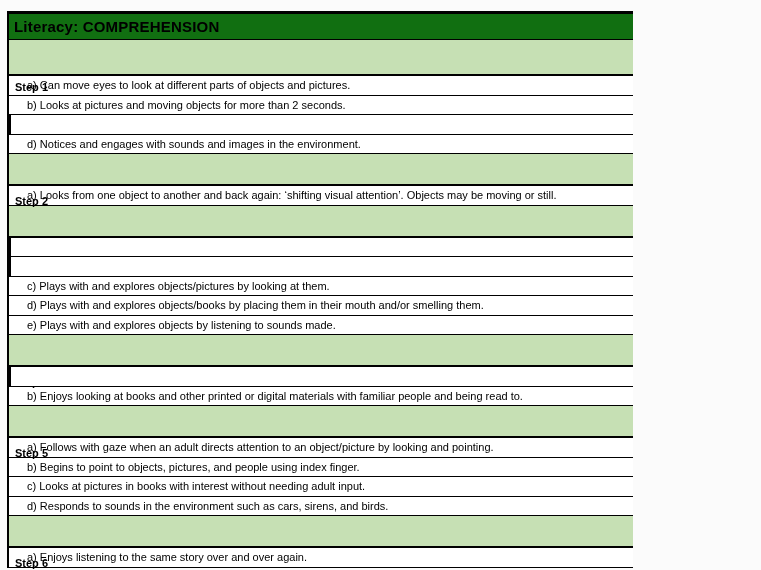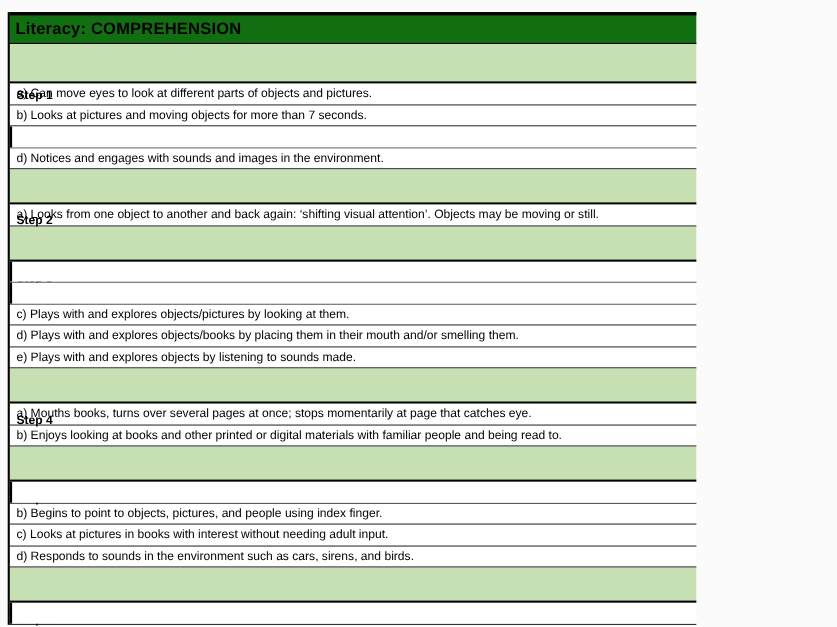--- a/index.html
+++ b/index.html
@@ -58,21 +58,21 @@
   .item-row{
     display:flex;
     height:19.5px;
     background:var(--row-bg);
     border-bottom:1px solid var(--border);
   }
   .row-text{
     flex:0 0 700px;
     display:flex;
     align-items:center;
-    padding-left:6px;
+    padding-left:18px;
     font-size:11px;
     white-space:nowrap;
     overflow:hidden;
   }
   .row-status{
     flex:1;
     border-left:2px solid var(--border);
     background:var(--row-bg);
   }
 </style>
@@ -85,21 +85,21 @@
     <div>
         <div class="step-band first">
           <div class="band-label">Step 1</div>
           <div class="band-status">Disengag</div>
         </div>
         <div class="item-row">
           <div class="row-text">a) Can move eyes to look at different parts of objects and pictures.</div>
           <div class="row-status"></div>
         </div>
         <div class="item-row">
-          <div class="row-text">b) Looks at pictures and moving objects for more than 7 seconds.</div>
+          <div class="row-text">b) Looks at pictures and moving objects for more than 2 seconds.</div>
           <div class="row-status"></div>
         </div>
         <div class="item-row">
           <div class="row-status"></div>
         </div>
         <div class="item-row">
           <div class="row-text">d) Notices and engages with sounds and images in the environment.</div>
           <div class="row-status"></div>
         </div>
         <div class="step-band">
@@ -130,48 +130,49 @@
         </div>
         <div class="item-row">
           <div class="row-text">e) Plays with and explores objects by listening to sounds made.</div>
           <div class="row-status"></div>
         </div>
         <div class="step-band">
           <div class="band-label">Step 4</div>
           <div class="band-status">Disengag</div>
         </div>
         <div class="item-row">
-          <div class="row-text">a) Mouths books, turns over several pages at once; stops momentarily at page that catches eye.</div>
           <div class="row-status"></div>
         </div>
         <div class="item-row">
           <div class="row-text">b) Enjoys looking at books and other printed or digital materials with familiar people and being read to.</div>
           <div class="row-status"></div>
         </div>
         <div class="step-band">
           <div class="band-label">Step 5</div>
           <div class="band-status">Disengag</div>
         </div>
         <div class="item-row">
+          <div class="row-text">a) Follows with gaze when an adult directs attention to an object/picture by looking and pointing.</div>
           <div class="row-status"></div>
         </div>
         <div class="item-row">
           <div class="row-text">b) Begins to point to objects, pictures, and people using index finger.</div>
           <div class="row-status"></div>
         </div>
         <div class="item-row">
           <div class="row-text">c) Looks at pictures in books with interest without needing adult input.</div>
           <div class="row-status"></div>
         </div>
         <div class="item-row">
           <div class="row-text">d) Responds to sounds in the environment such as cars, sirens, and birds.</div>
           <div class="row-status"></div>
         </div>
         <div class="step-band">
           <div class="band-label">Step 6</div>
           <div class="band-status">Disengag</div>
         </div>
         <div class="item-row">
+          <div class="row-text">a) Enjoys listening to the same story over and over again.</div>
           <div class="row-status"></div>
         </div>
       </div>
   </div>
 </div>
 
 </body></html>

